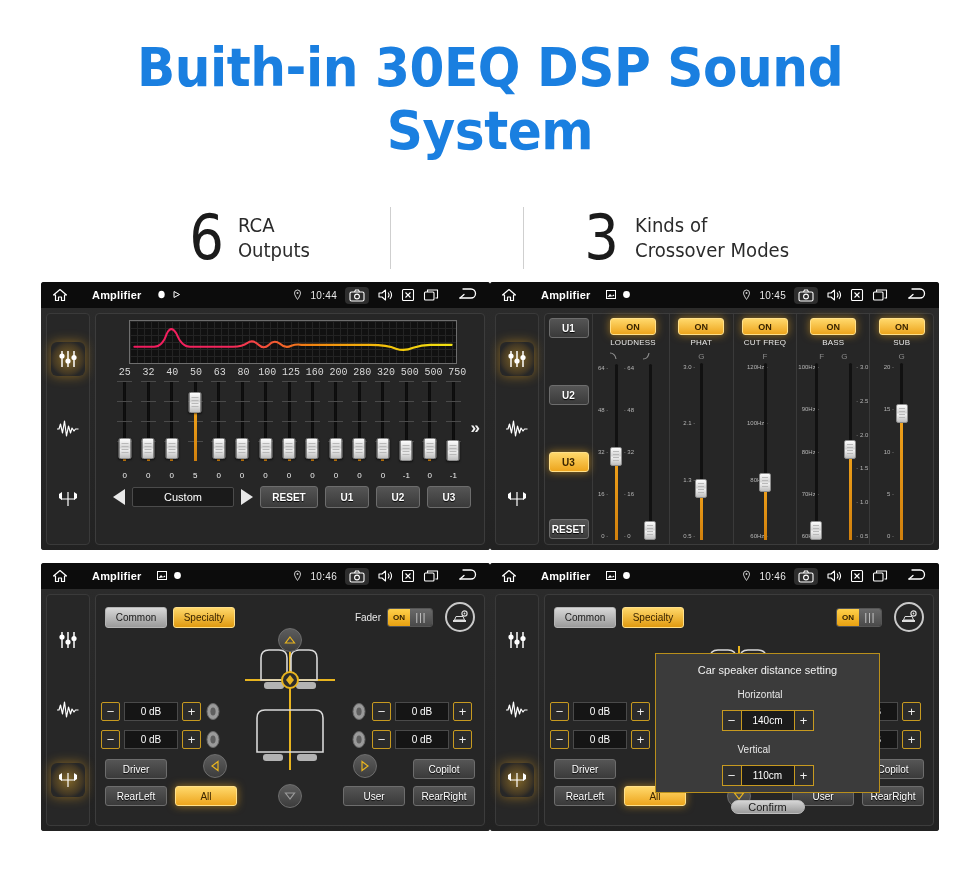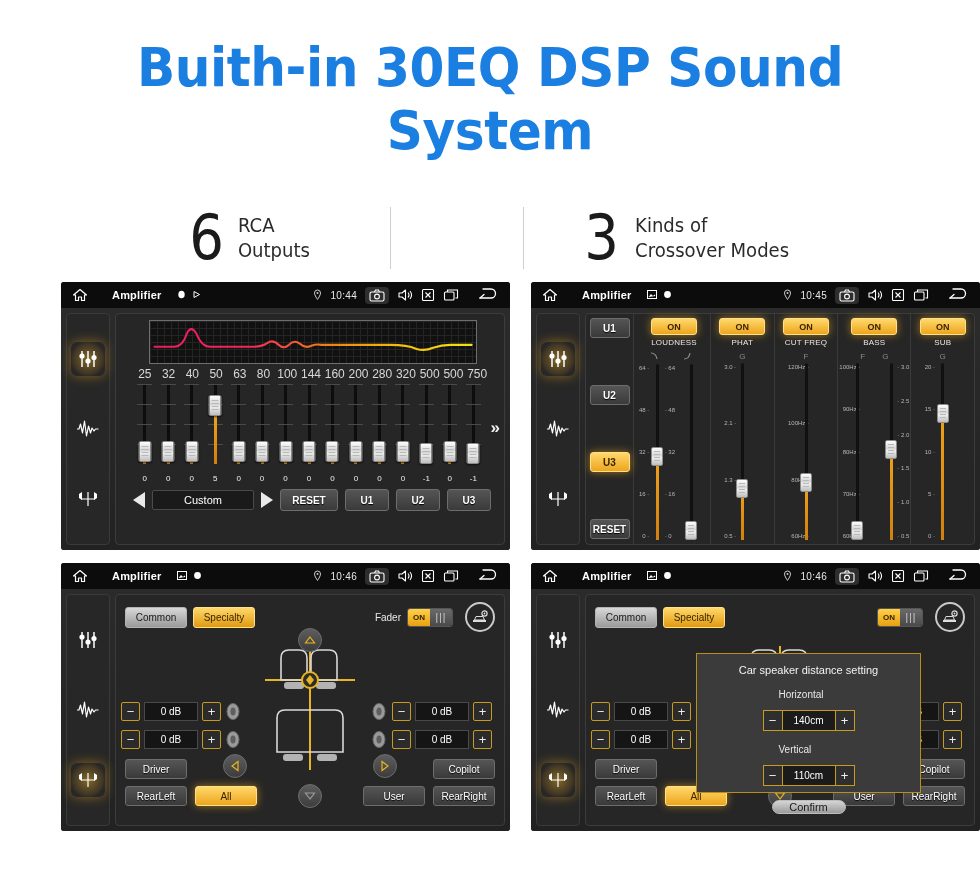--- a/index.html
+++ b/index.html
@@ -59,21 +59,21 @@
   .sp2 { width: 62px; }
   .sp3 { width: 70px; }
   .sp4 { width: 58px; }
 
   
   .panels {
     position: absolute;
     left: 0; top: 282px;
     width: 980px;
   }
-  .panel-row { display: flex; justify-content: flex-end; gap: 21px; }
+  .panel-row { display: flex; justify-content: center; }
   .panel-row + .panel-row { margin-top: 13px; }
 
   .screen {
     width: 449px; height: 268px;
     background: #232323;
     border-radius: 3px;
     overflow: hidden;
     position: relative;
     font-size: 9px;
     color: #ddd;
@@ -145,21 +145,21 @@
     position: absolute; inset: 0;
     background-image:
       repeating-linear-gradient(to right, #2a2a2a 0 1px, transparent 1px 7px),
       repeating-linear-gradient(to bottom, #2a2a2a 0 1px, transparent 1px 7px);
     opacity: .8;
   }
   .eq-freqs {
     display: flex; margin: 3px 10px 0 12px;
   }
   .eq-freqs span {
-    flex: 1; text-align: center; font-size: 12px; color: #d8d8d8;
+    flex: 1; text-align: center; font-size: 10px; color: #d8d8d8; font-family: Liberation Mono, monospace;
   }
   .eq-sliders {
     display: flex; margin: 3px 14px 0 12px; height: 88px;
     position: relative;
   }
   .eq-col { flex: 1; display: flex; flex-direction: column; align-items: center; }
   .eq-track {
     width: 3px; height: 80px; background: #111;
     border-radius: 2px; position: relative;
     box-shadow: inset 0 0 2px #000;
@@ -498,21 +498,21 @@
           </div>
 
           <div class="eq-freqs">
             <span>25</span>
             <span>32</span>
             <span>40</span>
             <span>50</span>
             <span>63</span>
             <span>80</span>
             <span>100</span>
-            <span>144</span>
+            <span>125</span>
             <span>160</span>
             <span>200</span>
             <span>280</span>
             <span>320</span>
             <span>500</span>
             <span>500</span>
             <span>750</span>
           </div>
 
           <div class="eq-sliders">

